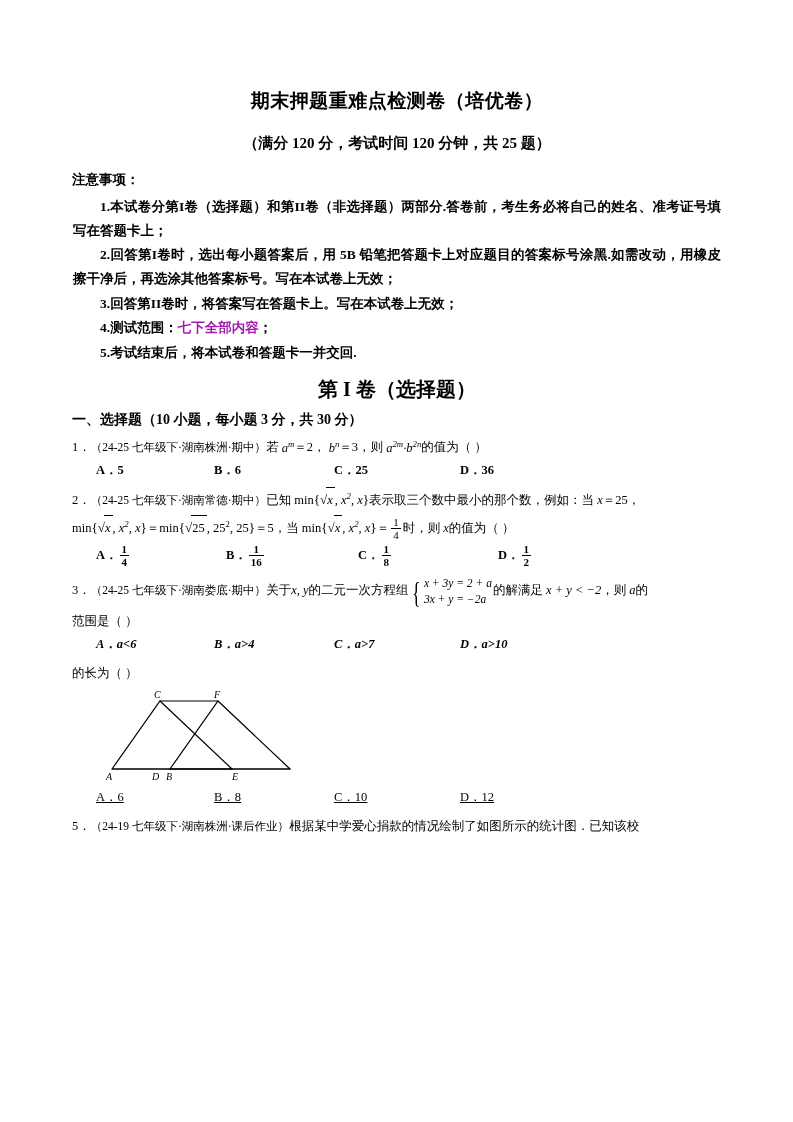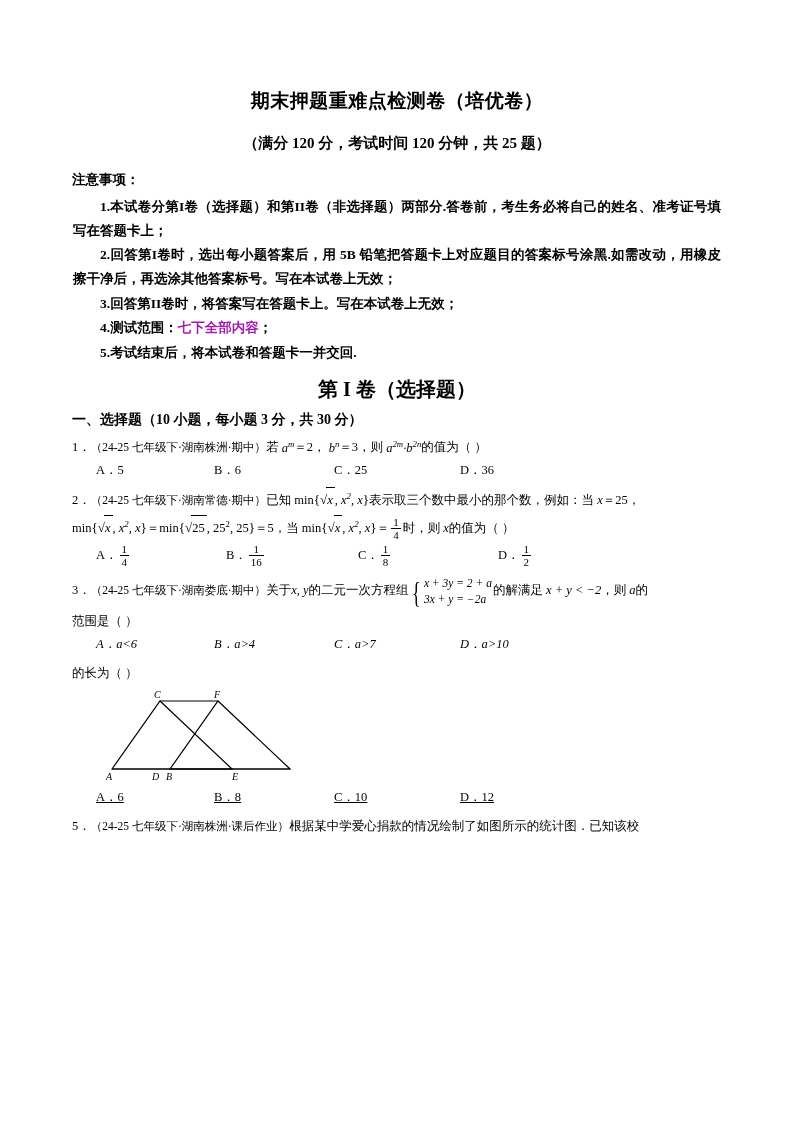--- a/index.html
+++ b/index.html
@@ -78,20 +78,21 @@
   .q .meta {
     font-size: 11.5px;
   }
   .opts {
     font-size: 12.5px;
     margin: 2px 0 8px 0;
     display: flex;
   }
   .opts span {
     display: inline-block;
+    font-weight: bold;
   }
   .opt1 { width: 118px; padding-left: 24px;}
   .opt2 { width: 120px; }
   .opt3 { width: 126px; }
   .opt4 { width: 120px; }
   .opts.wide .opt1 { width: 130px; padding-left: 24px;}
   .opts.wide .opt2 { width: 132px; }
   .opts.wide .opt3 { width: 140px; }
   .math { font-style: italic; font-family: "Liberation Serif", "DejaVu Serif", serif; }
   sup { font-size: 0.7em; }
@@ -225,17 +226,17 @@
     </div>
 
     <div class="opts-fig">
       <span class="opt1">A．6</span>
       <span class="opt2">B．8</span>
       <span class="opt3">C．10</span>
       <span class="opt4">D．12</span>
     </div>
 
     <p class="q">
-      <span>5．</span><span class="meta">（24-25 七年级下·湖南株洲·课后作业）</span><span>根据某中学爱心捐款的情况绘制了如图所示的统计图．已知该校</span>
+      <span>5．</span><span class="meta">（24-19 七年级下·湖南株洲·课后作业）</span><span>根据某中学爱心捐款的情况绘制了如图所示的统计图．已知该校</span>
     </p>
 
   </div>
 </div>
 
 </body></html>

